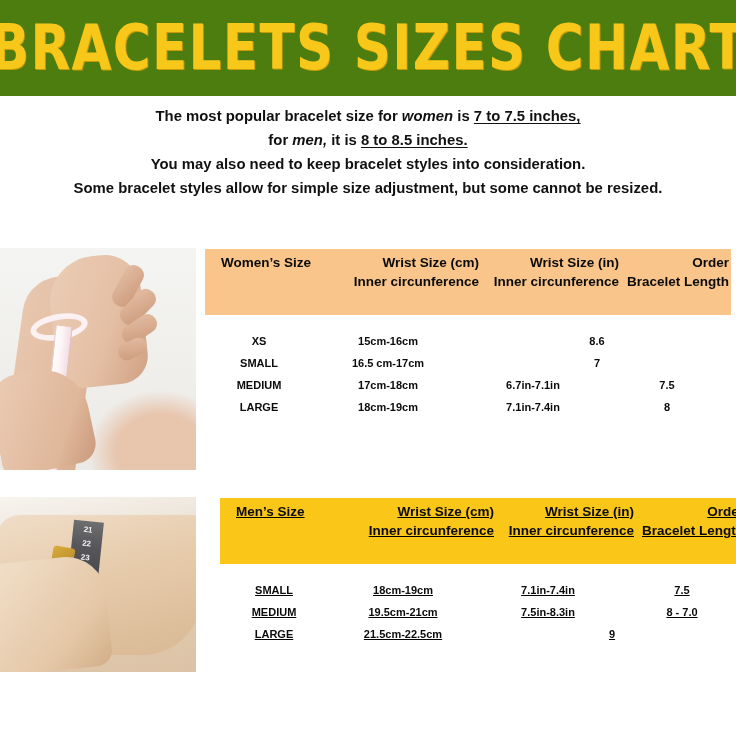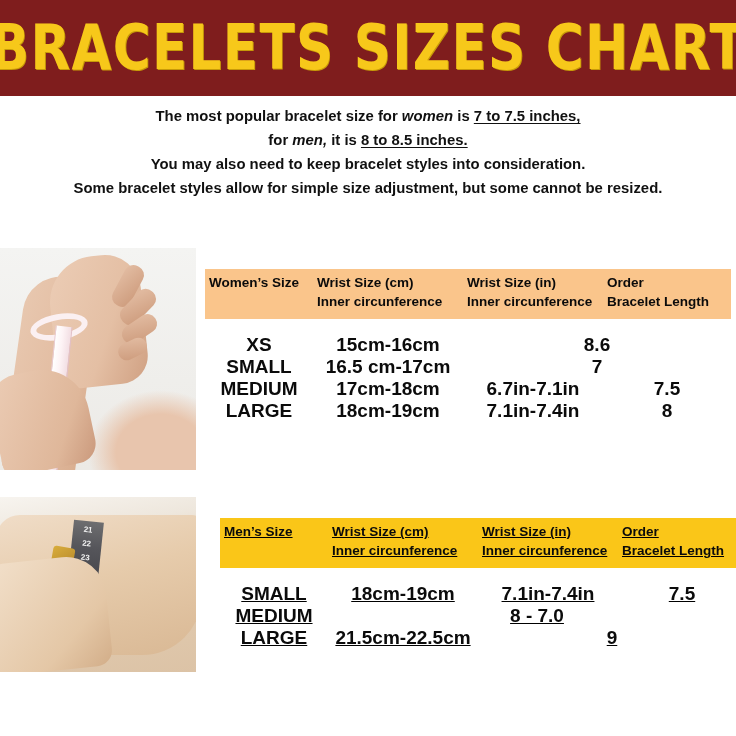--- a/index.html
+++ b/index.html
@@ -18,21 +18,21 @@
     height: 736px;
     background: #ffffff;
   }
 
   
   .title-banner {
     position: absolute;
     left: 0; top: 0;
     width: 736px;
     height: 96px;
-    background: #7f1d1d;
+    background: #4d7c0f;
     display: flex;
     align-items: center;
     justify-content: center;
   }
   .title-text {
     font-family: "DejaVu Sans", sans-serif;
     font-weight: 700;
     font-size: 56px;
     line-height: 56px;
     letter-spacing: 1.5px;
@@ -163,57 +163,56 @@
     transform: rotate(10deg);
   }
 
   
   .table-block { position: absolute; }
   .table-women { left: 205px; top: 249px; width: 526px; }
   .table-men   { left: 220px; top: 498px; width: 526px; text-decoration: underline; }
 
   .thead {
     display: flex;
-    height: 50px;
-    padding: 4px 2px 0 4px;
-    margin-top: 20px;
+    height: 66px;
+    padding: 4px 2px 0 16px;
   }
   .thead-women { background: #fac58b; }
   .thead-men   { background: #fac618; }
 
   .th {
     color: #0b0b0b;
     font-family: "Liberation Sans", sans-serif;
     font-weight: 700;
     font-size: 13.5px;
     line-height: 19px;
     display: flex;
     flex-direction: column;
     justify-content: flex-start;
-    align-items: flex-start;
+    align-items: flex-end;
     text-align: center;
     white-space: nowrap;
   }
   .th .l1, .th .l2 { display: block; }
   .th-size { flex: 0 0 108px; align-items: flex-start; text-align: left; }
   .th-cm   { flex: 0 0 150px; }
   .th-in   { flex: 0 0 140px; }
   .th-ord  { flex: 1 1 auto; }
 
   .tbody { padding-top: 15px; }
   .trow {
     display: flex;
     height: 22px;
     align-items: center;
   }
   .td {
     color: #0b0b0b;
     font-family: "Liberation Sans", sans-serif;
     font-weight: 700;
-    font-size: 19px;
+    font-size: 11px;
     line-height: 20px;
     text-align: center;
     white-space: nowrap;
   }
   .td-size { flex: 0 0 108px; }
   .td-cm   { flex: 0 0 150px; }
   .td-in   { flex: 0 0 140px; }
   .td-ord  { flex: 1 1 auto; }
 </style>
 </head>
@@ -323,20 +322,22 @@
     </div>
     <div class="tbody">
       <div class="trow">
         <div class="td td-size">SMALL</div>
         <div class="td td-cm">18cm-19cm</div>
         <div class="td td-in">7.1in-7.4in</div>
         <div class="td td-ord">7.5</div>
       </div>
       <div class="trow">
         <div class="td td-size">MEDIUM</div>
+        <div class="td td-cm">19.5cm-21cm</div>
+        <div class="td td-in">7.5in-8.3in</div>
         <div class="td td-ord">8 - 7.0</div>
       </div>
       <div class="trow">
         <div class="td td-size">LARGE</div>
         <div class="td td-cm">21.5cm-22.5cm</div>
         <div class="td td-ord">9</div>
       </div>
     </div>
   </div>
 

